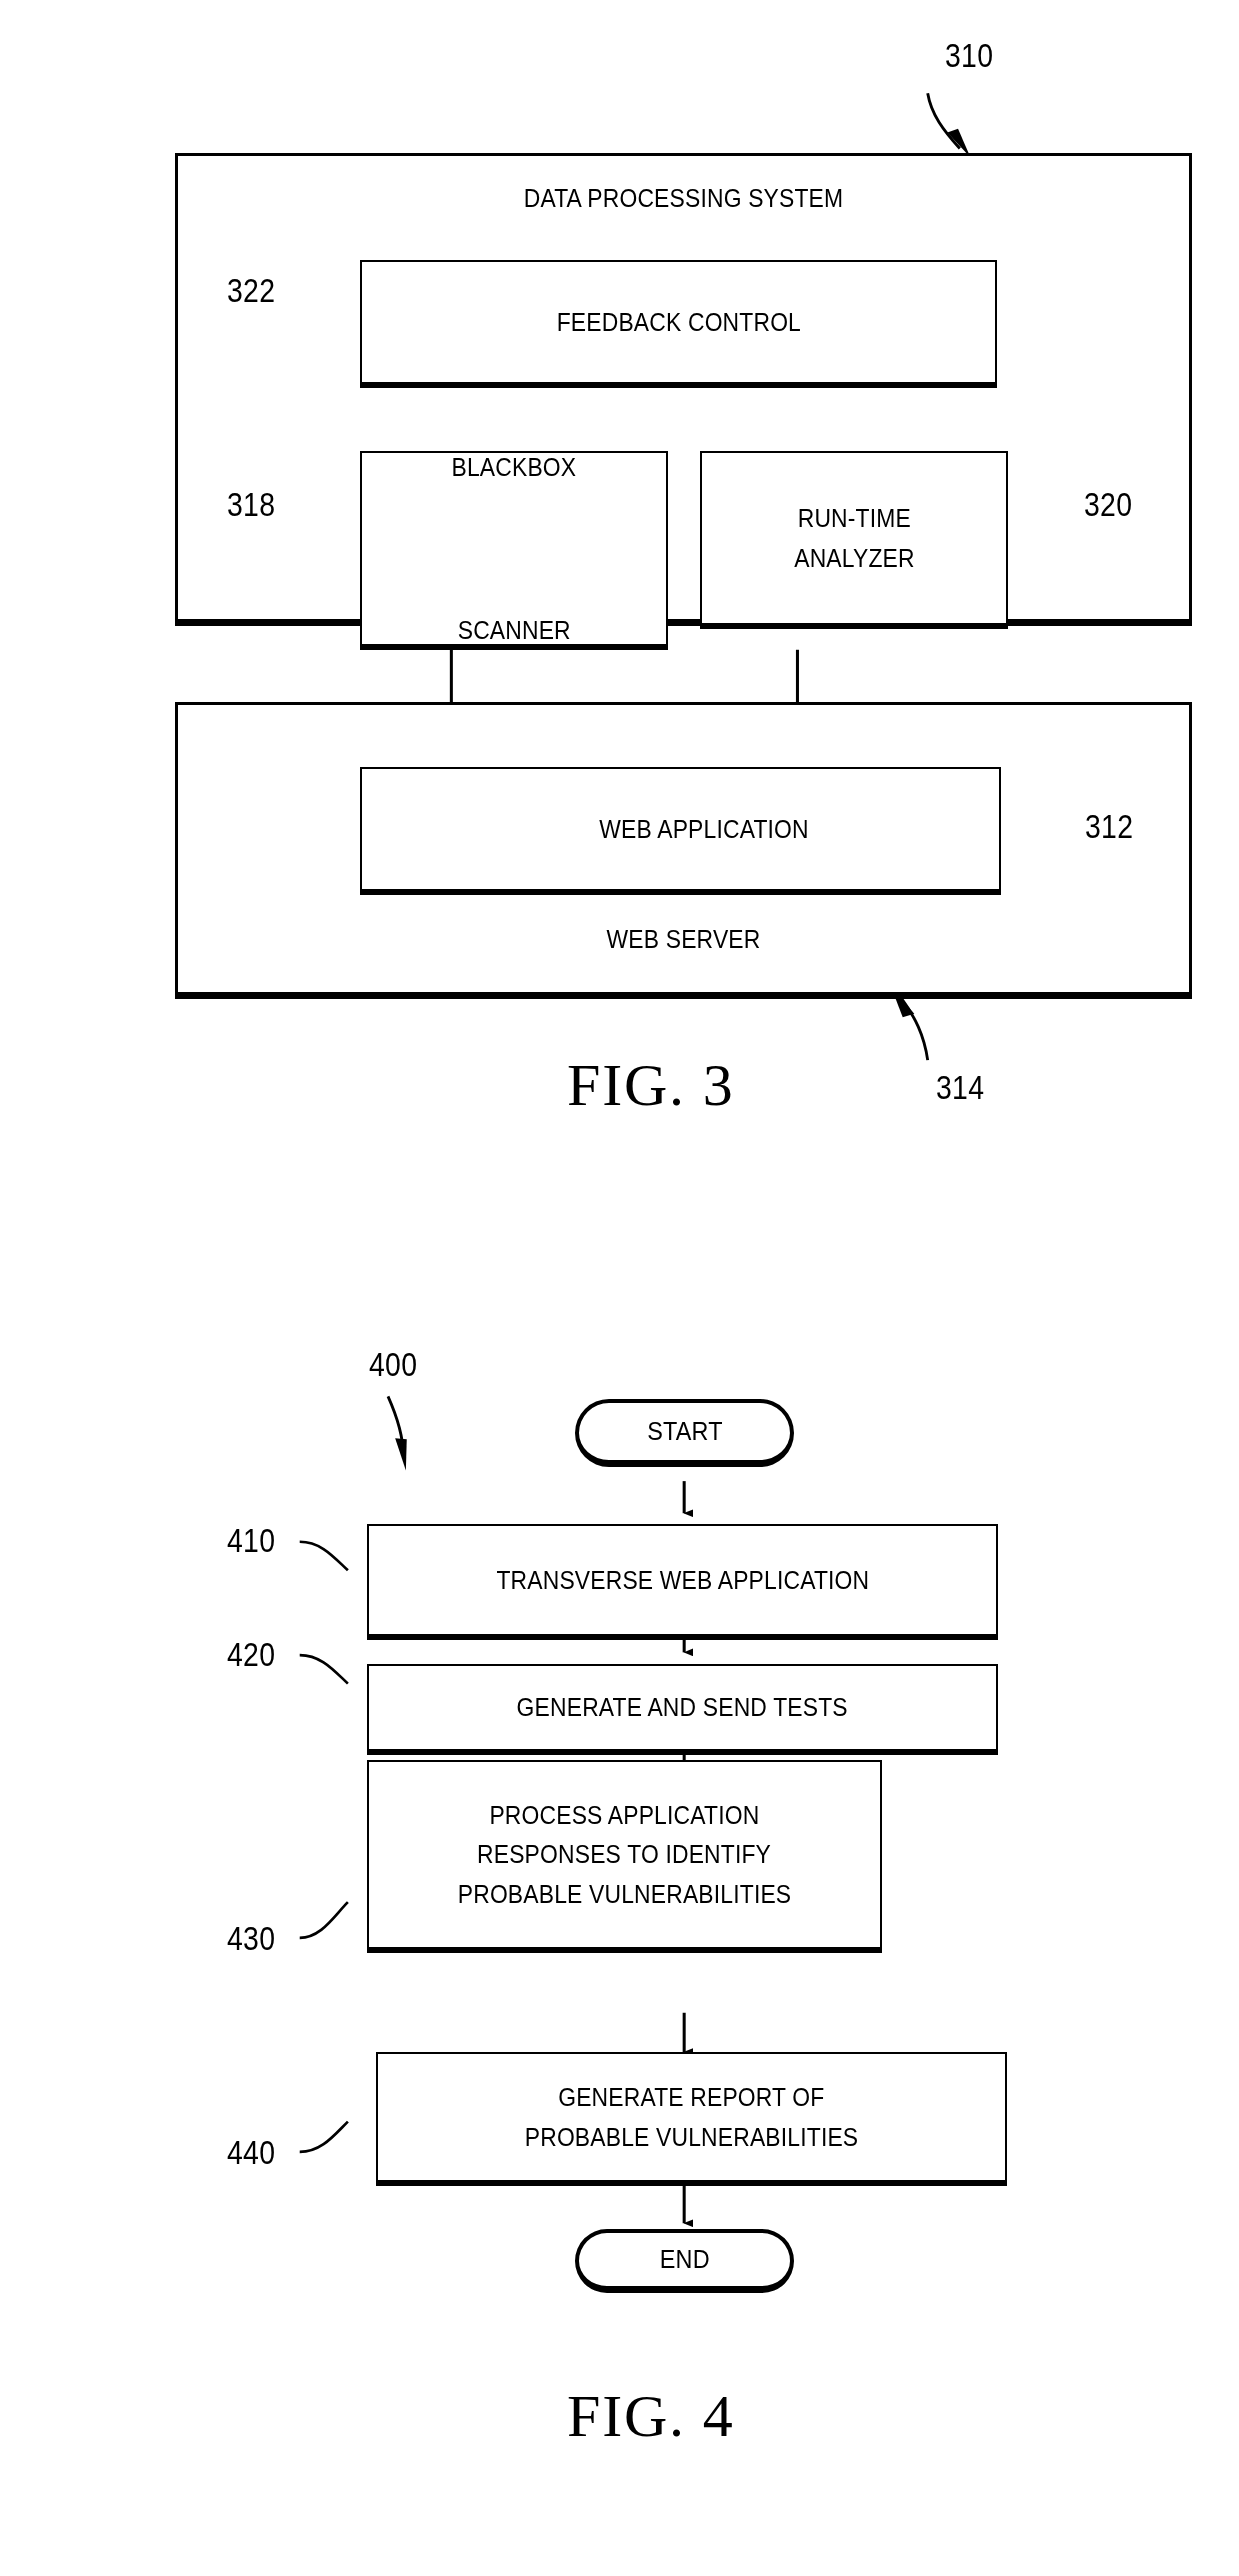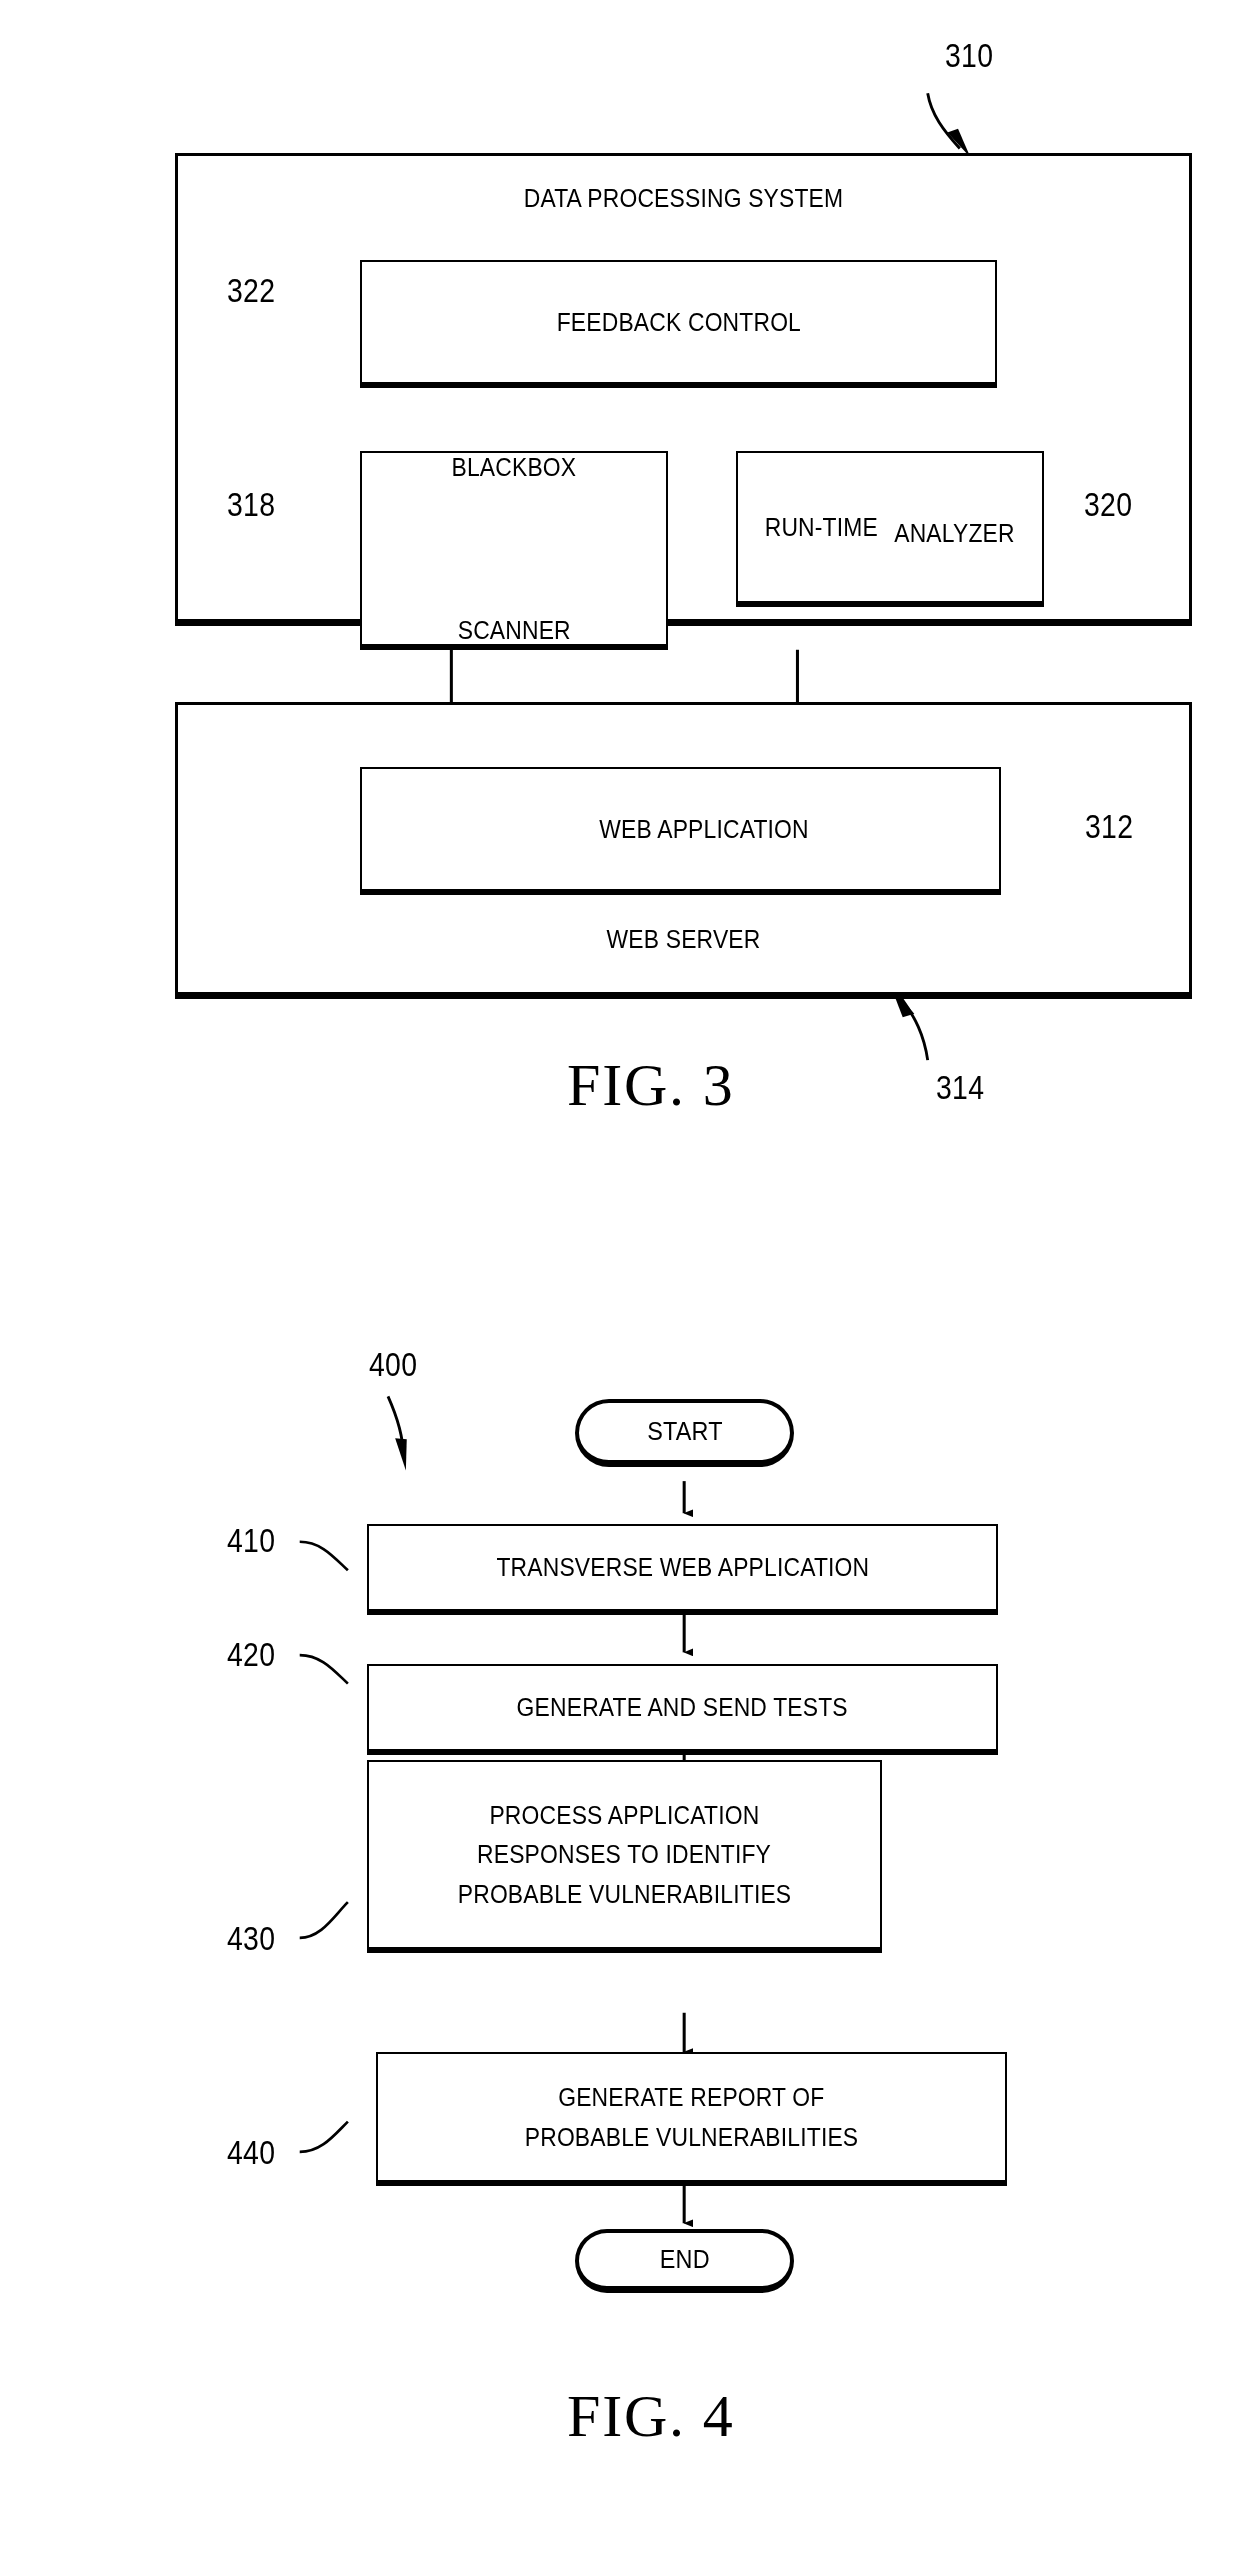--- a/index.html
+++ b/index.html
@@ -158,21 +158,21 @@
       <span class="txt boxlabel" style="position:static; transform:scaleX(0.88);">FEEDBACK CONTROL</span>
     </div>
 
     <div class="refnum" style="left:223px; top:486px;">318</div>
 
     <div class="rect thickbottom flexcenter" style="left:360px; top:451px; width:308px; height:199px; flex-direction:column;justify-content:space-between;">
       <span class="txt boxlabel" style="position:static; transform:scaleX(0.88);">BLACKBOX</span>
       <span class="txt boxlabel" style="position:static; transform:scaleX(0.88); margin-top:12.5px;">SCANNER</span>
     </div>
 
-    <div class="rect thickbottom flexcenter" style="left:700px; top:451px; width:308px; height:156px; flex-direction:row;margin-left:36px;">
+    <div class="rect thickbottom flexcenter" style="left:700px; top:451px; width:308px; height:178px; flex-direction:column;">
       <span class="txt boxlabel" style="position:static; transform:scaleX(0.88);">RUN-TIME</span>
       <span class="txt boxlabel" style="position:static; transform:scaleX(0.88); margin-top:12.5px;">ANALYZER</span>
     </div>
 
     <div class="refnum" style="left:1080px; top:486px;">320</div>
 
     <div class="rect outer" style="left:175px; top:702px; width:1017px; height:297px;"></div>
 
     <div class="rect thickbottom flexcenter" style="left:360px; top:767px; width:641px; height:128px;padding-left:47px;">
       <span class="txt boxlabel" style="position:static; transform:scaleX(0.88);">WEB APPLICATION</span>
@@ -190,21 +190,21 @@
   <div>
 
     <div class="refnum" style="left:365px; top:1346px;">400</div>
 
     <div class="terminal flexcenter" style="left:575px; top:1399px; width:219px; height:68px;">
       <span class="txt boxlabel" style="position:static; transform:scaleX(0.9);">START</span>
     </div>
 
     <div class="refnum" style="left:223px; top:1522px;">410</div>
 
-    <div class="rect thickbottom flexcenter" style="left:367px; top:1524px; width:631px; height:91px;">
+    <div class="rect thickbottom flexcenter" style="left:367px; top:1524px; width:631px; height:116px;">
       <span class="txt boxlabel" style="position:static; transform:scaleX(0.88);">TRANSVERSE WEB APPLICATION</span>
     </div>
 
     <div class="refnum" style="left:223px; top:1636px;">420</div>
 
     <div class="rect thickbottom flexcenter" style="left:367px; top:1664px; width:631px; height:91px;">
       <span class="txt boxlabel" style="position:static; transform:scaleX(0.88);">GENERATE AND SEND TESTS</span>
     </div>
 
     <div class="refnum" style="left:223px; top:1920px;">430</div>

